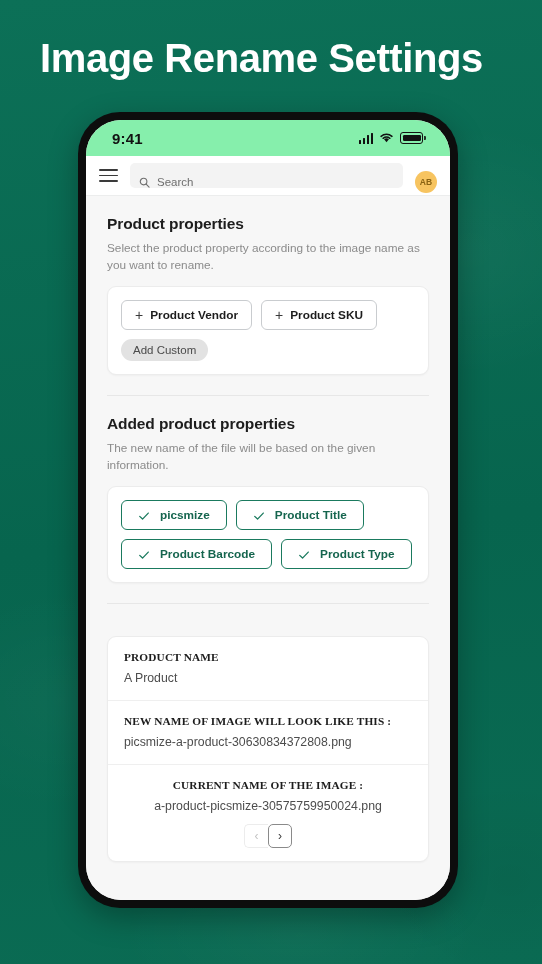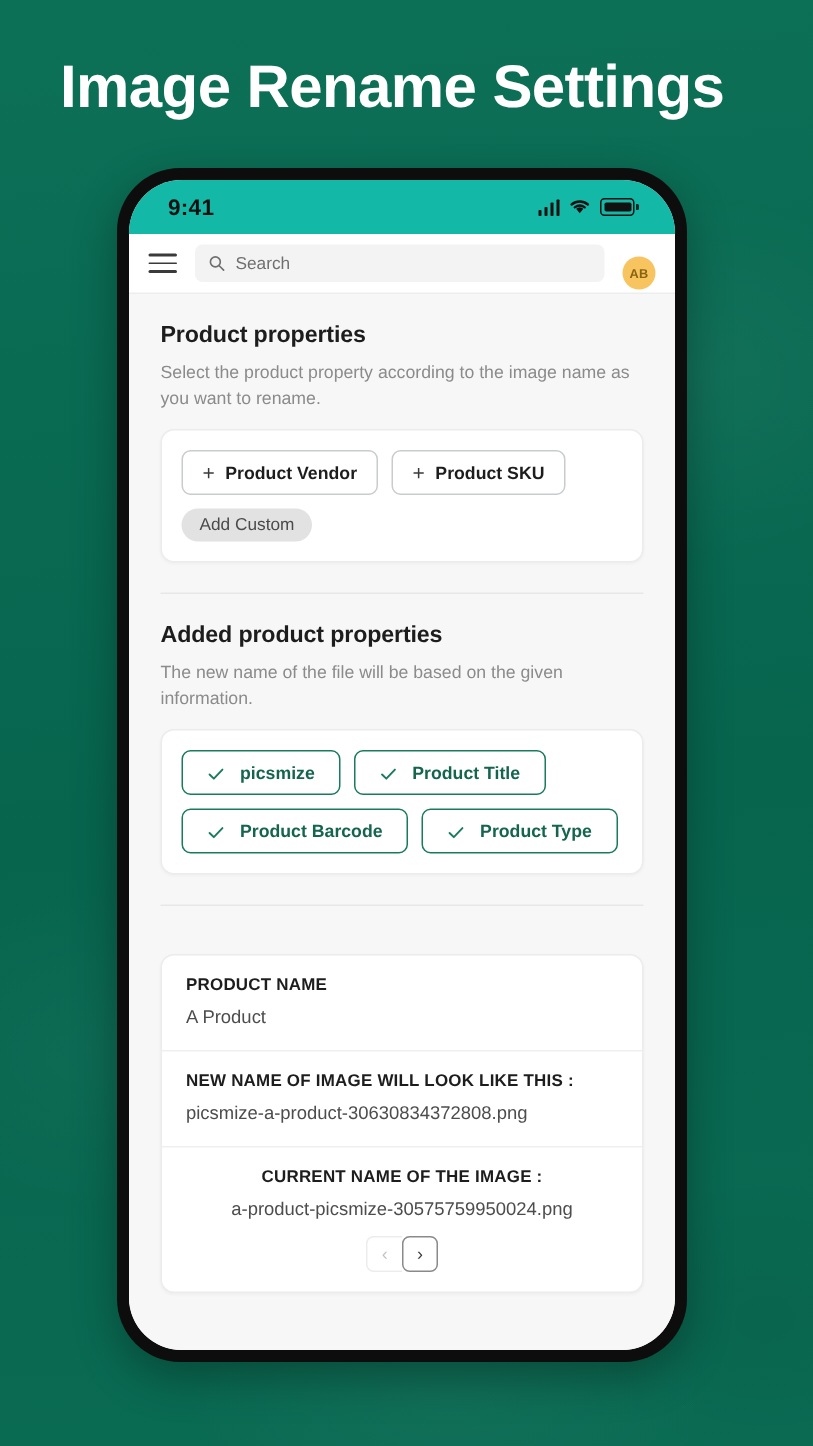--- a/index.html
+++ b/index.html
@@ -50,21 +50,21 @@
     position: absolute;
     left: 8px; top: 8px;
     width: 364px; height: 780px;
     background: #f6f6f6;
     border-radius: 35px;
     overflow: hidden;
   }
 
   .statusbar {
     height: 36px;
-    background: #14b8a6;
+    background: #86efac;
     display: flex; align-items: center;
     justify-content: space-between;
     padding: 0 24px 0 26px;
   }
   .status-time { font-size: 15px; font-weight: bold; color: #111; letter-spacing: 0.2px; }
   .status-icons { display: flex; align-items: center; gap: 6px; }
   .sig { display: flex; align-items: flex-end; gap: 1.5px; height: 11px; }
   .sig i { display:block; width: 2.6px; background: #111; border-radius: 0.5px; }
   .sig i:nth-child(1){height:4px}.sig i:nth-child(2){height:6px}
   .sig i:nth-child(3){height:8.5px}.sig i:nth-child(4){height:11px}
@@ -78,21 +78,21 @@
     background: #ffffff;
     display: flex; align-items: center;
     gap: 12px; padding: 0 13px 0 13px;
     border-bottom: 1px solid #eceded;
   }
   .hamburger { width: 19px; display:flex; flex-direction: column; gap: 4px; cursor: pointer; flex: none; }
   .hamburger span { display:block; height:1.6px; background:#3a3a3a; border-radius:1px; }
   .searchbox {
     flex: 1; height: 25px;
     background: #f3f3f3; border-radius: 5px;
-    display:flex; align-items:center; gap:7px;
+    display:flex; align-items:flex-end; gap:7px;
     padding: 0 9px;
   }
   .searchbox .s-txt { font-size: 11.5px; color: #6f6f6f; }
   .avatar {
     width: 22px; height: 22px; border-radius: 50%;
     background: #f7c460; color: #8a6312;
     font-size: 8.5px; font-weight: bold;
     display:flex; align-items:center; justify-content:center;
     flex: none; letter-spacing: 0.2px; margin-top: 12px;
   }
@@ -152,21 +152,21 @@
   .chk { width: 12px; height: 12px; flex:none; display:block; }
 
   .preview-card {
     margin-top: 13px;
     background:#fff; border:1px solid #ececec; border-radius: 9px;
     box-shadow: 0 1px 2px rgba(0,0,0,0.035);
     overflow: hidden;
   }
   .prow { padding: 14px 16px 15px 16px; border-bottom: 1px solid #efefef; }
   .prow:last-child { border-bottom: none; }
-  .plabel { font-size: 11.3px; font-weight: bold; color: #1d1d1d; letter-spacing: 0.15px; }
+  .plabel { font-size: 11.3px; font-weight: bold; color: #1d1d1d; letter-spacing: 0.15px; font-family: Liberation Serif, serif; }
   .pvalue { margin-top: 8px; font-size: 12.3px; color: #4d4d4d; }
   .pager { display:flex; justify-content:center; gap: 0; padding: 7px 0 13px 0; }
   .pbtn {
     width: 24px; height: 24px; border-radius: 5px;
     display:flex; align-items:center; justify-content:center;
     font-size: 12px; cursor: pointer; background:#fff;
   }
   .pbtn.prev { border: 1px solid #ececec; color: #c3c3c3; border-right:none; border-radius: 5px 0 0 5px;}
   .pbtn.next { border: 1px solid #8a8a8a; color: #3a3a3a; border-radius: 5px; }
 </style>

